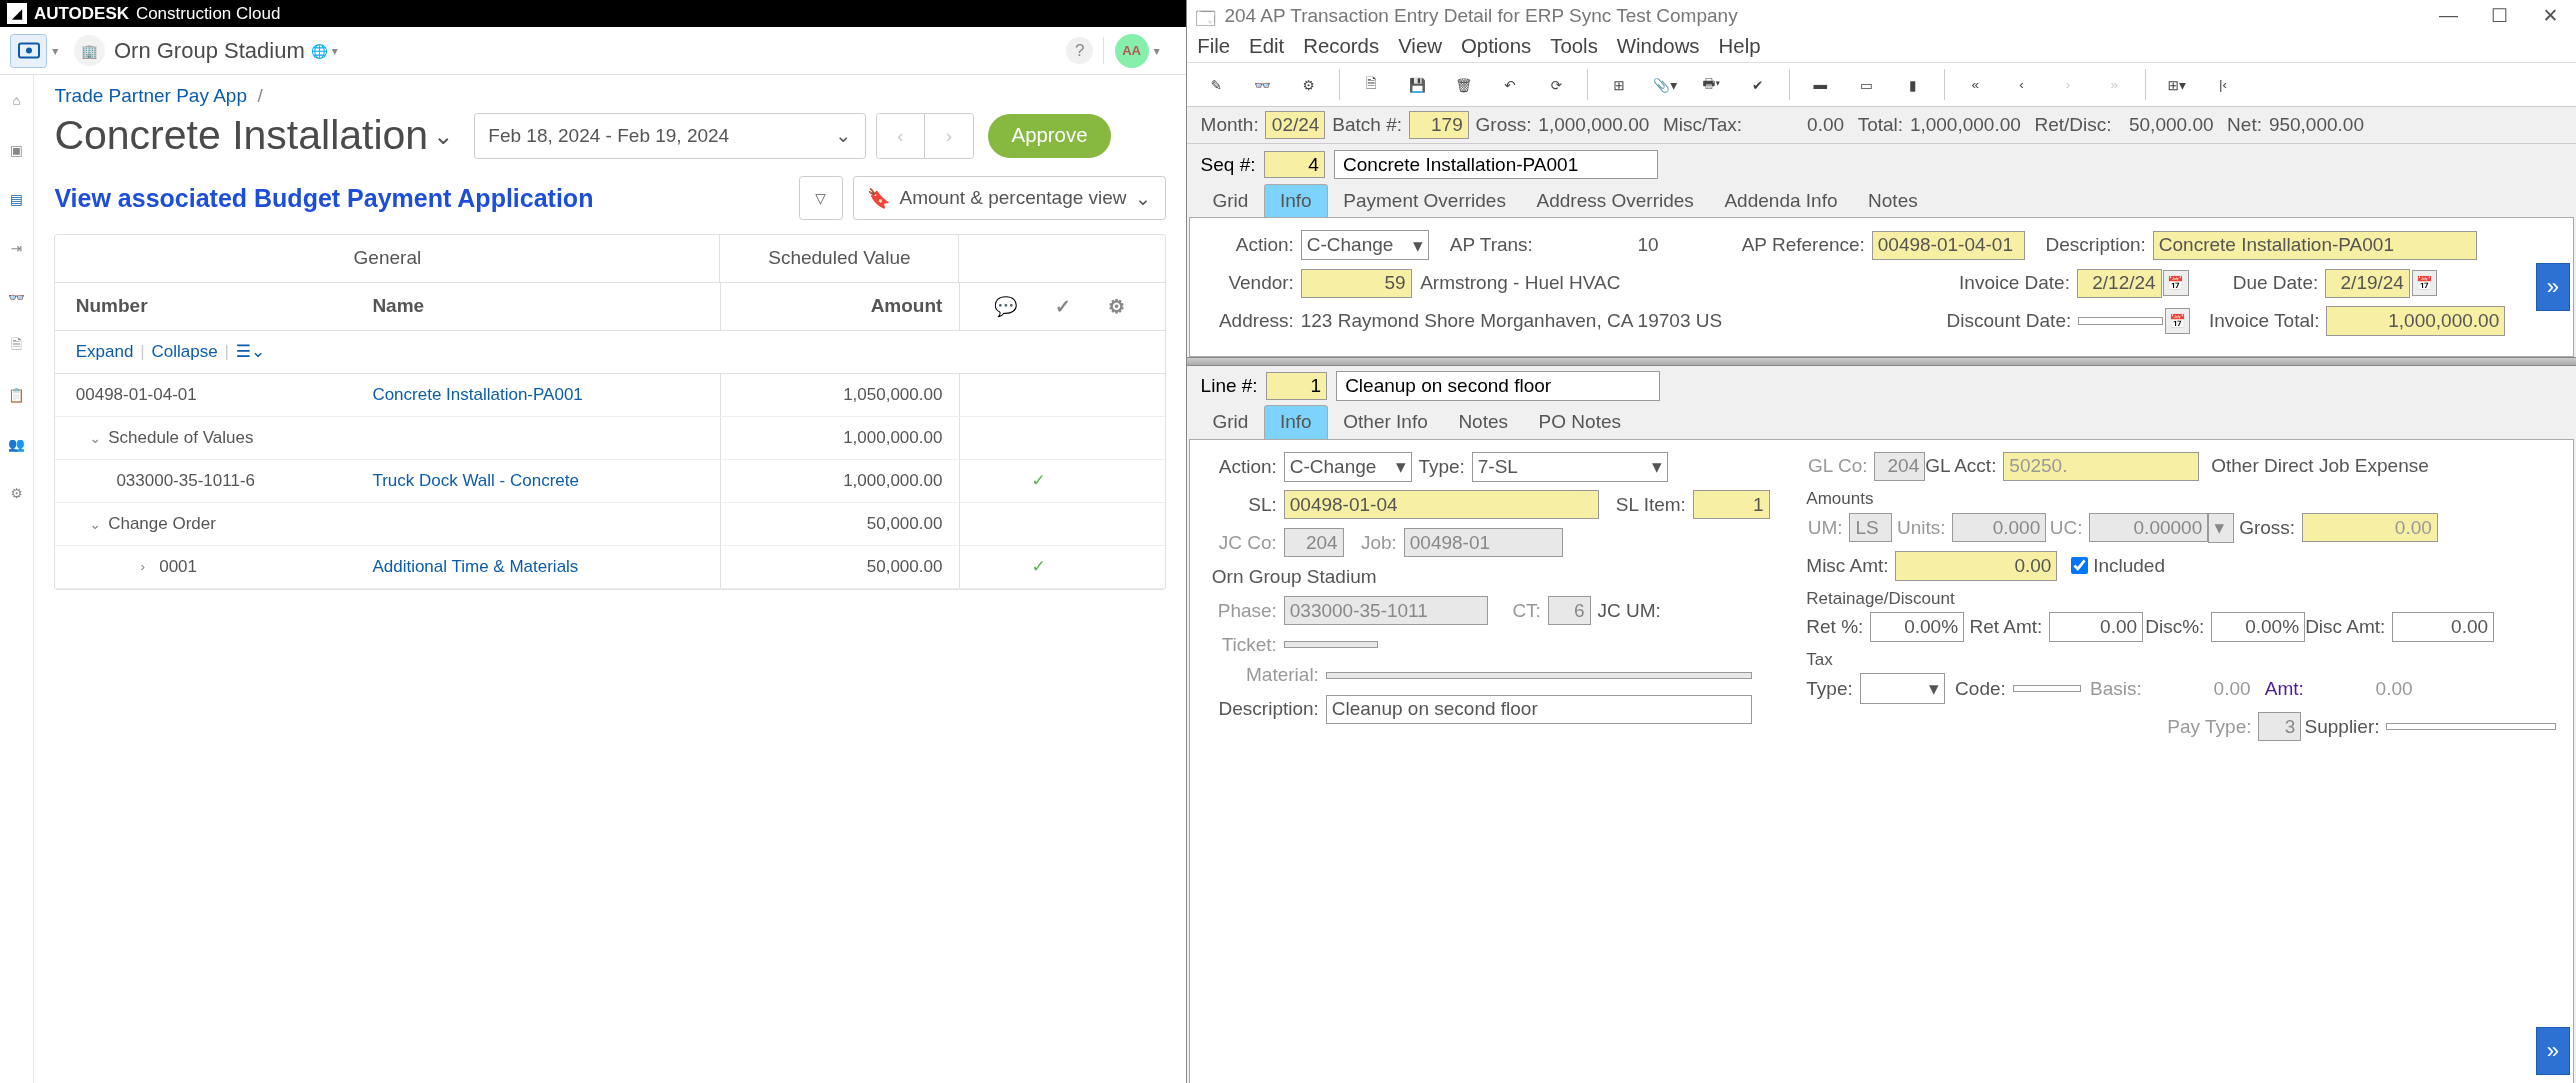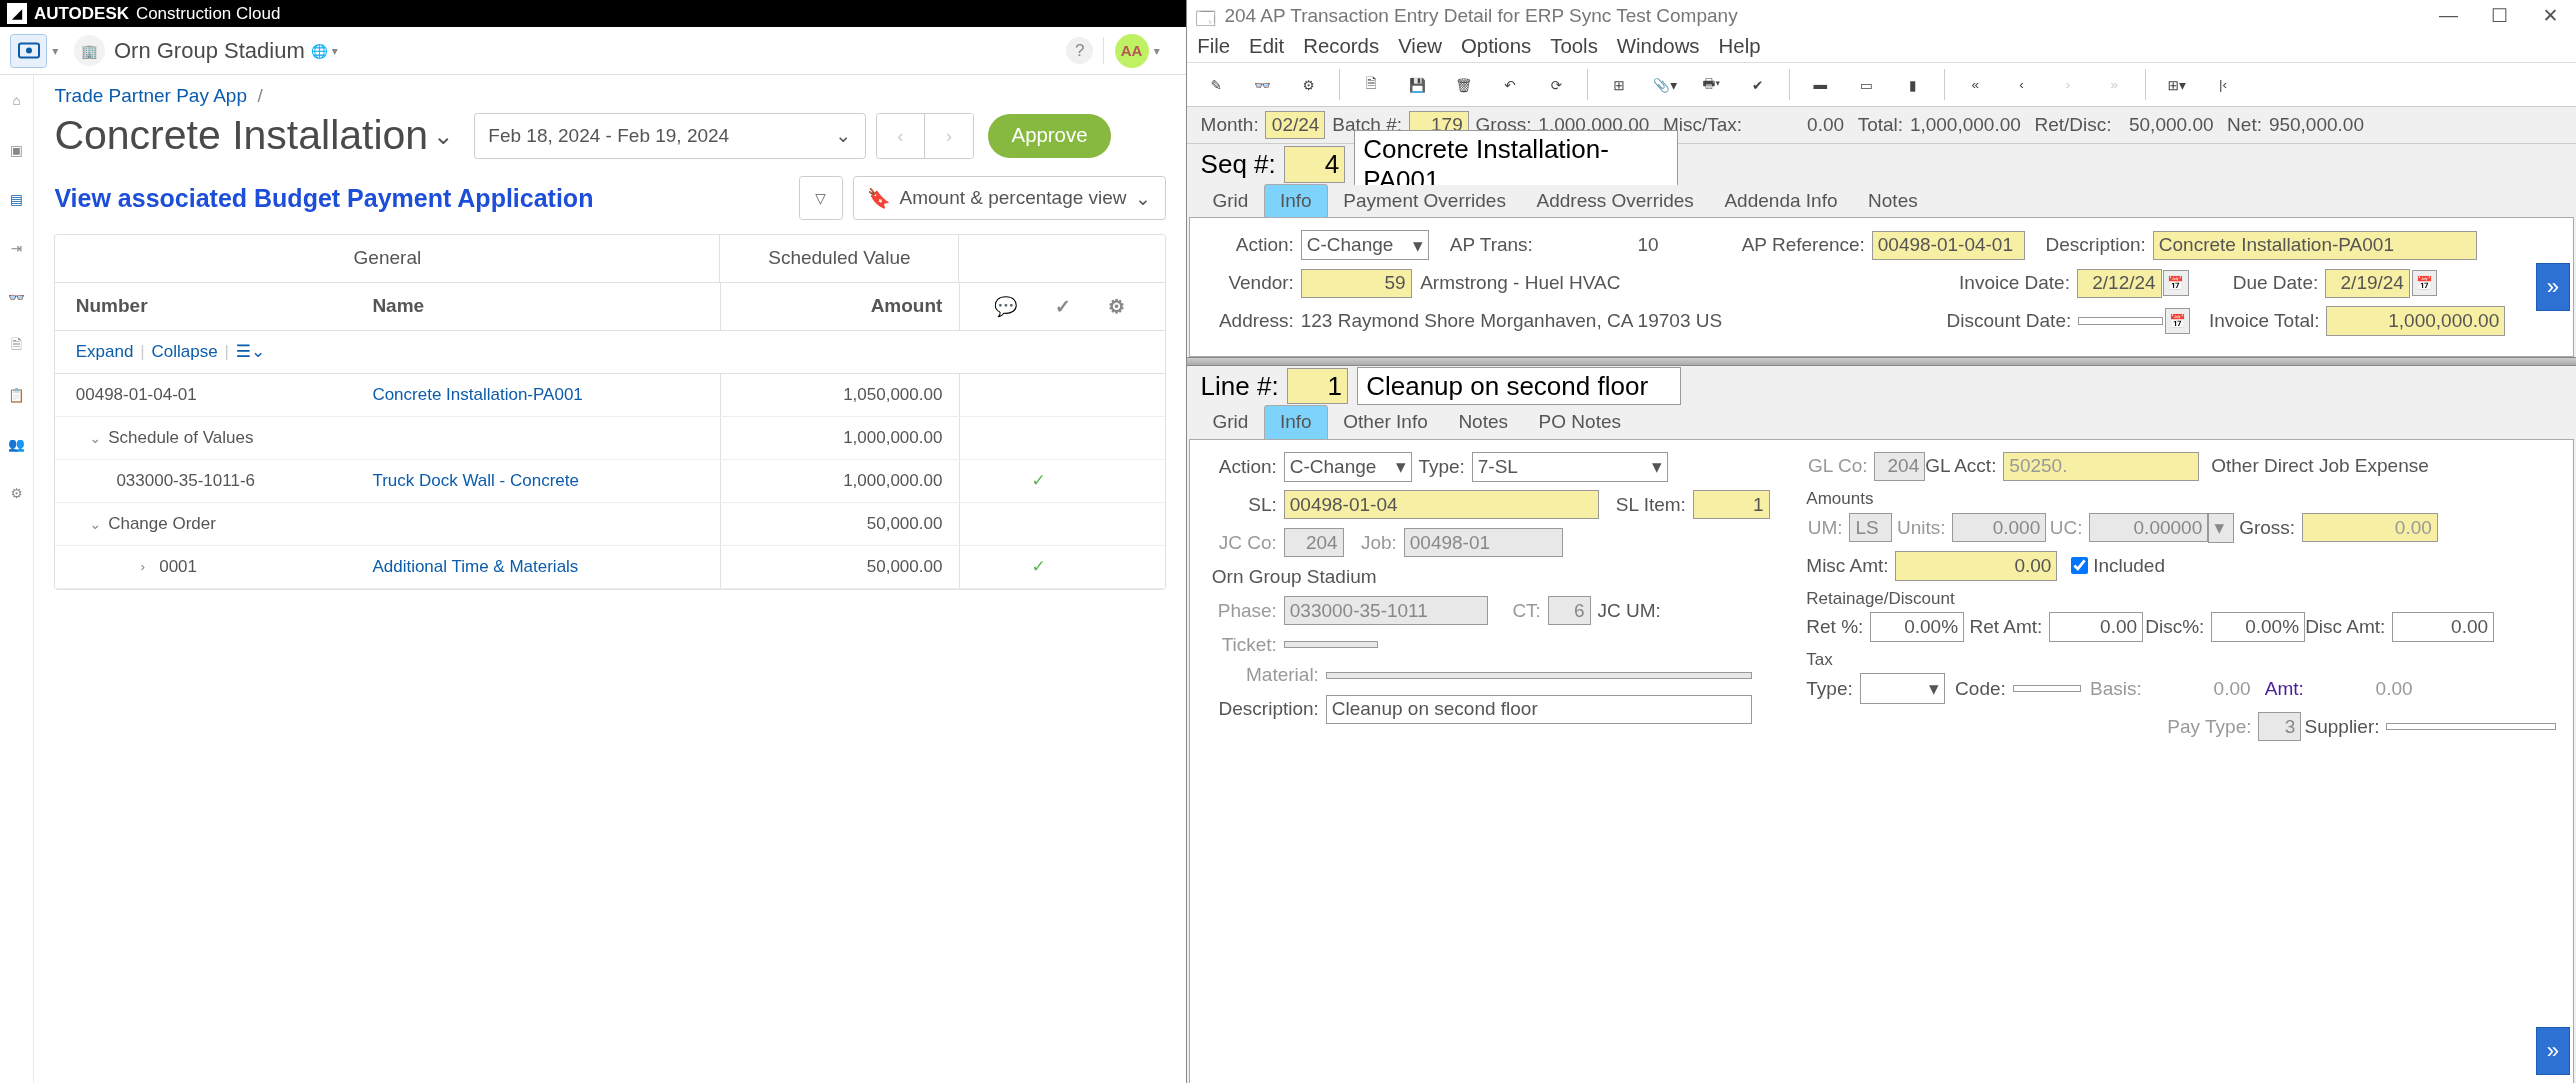--- a/index.html
+++ b/index.html
@@ -15,21 +15,21 @@
 .project-bar { height: 48px; display: flex; align-items: center; padding: 0 10.2px; border-bottom: 0.9px solid #e0e0e0; }
 .app-btn { width: 37px; height: 34px; background: #e8f1fb; border: 0.9px solid #a9c8e8; border-radius: 3.4px; display: flex; align-items: center; justify-content: center; margin-right: 5.1px; position: relative; }
 .app-btn svg { fill: #0b5cab; }
 .dropdown-caret { width: 10.2px; color: #888; margin-right: 12px; font-size: 12px; }
 .proj-icon { width: 31px; height: 31px; border-radius: 50%; background: #f2f2f2; display: flex; align-items: center; justify-content: center; color: #bbb; margin-right: 8.5px; }
 .proj-name { font-size: 22px; color: #4a4a4a; margin-right: 6.8px; }
 .proj-globe { color: #888; margin-right: 3.4px; }
 .spacer { flex: 1; }
 .help-circle { width: 27px; height: 27px; border-radius: 50%; background: #f0f0f0; display: flex; align-items: center; justify-content: center; color: #888; font-size: 17px; margin-right: 10.2px; }
 .left-divider { width: 0.9px; height: 27px; background: #e0e0e0; margin-right: 10.2px; }
-.avatar { width: 34px; height: 34px; border-radius: 50%; background: #bef264; color: #b85454; display: flex; align-items: center; justify-content: center; font-size: 15px; font-weight: 600; margin-right: 5.1px; }
+.avatar { width: 34px; height: 34px; border-radius: 50%; background: #86efac; color: #b85454; display: flex; align-items: center; justify-content: center; font-size: 13px; font-weight: 600; margin-right: 5.1px; }
 
 .main-row { display: flex; flex: 1; overflow: hidden; }
 .left-nav { width: 34px; background: #fff; border-right: 0.9px solid #e8e8e8; display: flex; flex-direction: column; align-items: center; padding-top: 12px; gap: 22px; }
 .nav-icon { width: 27px; height: 27px; display: flex; align-items: center; justify-content: center; color: #888; cursor: pointer; }
 .nav-icon.active { color: #0b5cab; }
 
 .content { flex: 1; padding: 10.2px 20.4px; overflow: hidden; }
 .breadcrumb { font-size: 19px; color: #0b5cab; margin-bottom: 5.1px; }
 .breadcrumb .slash { color: #888; }
 .page-title-row { display: flex; align-items: center; margin-bottom: 17px; }
@@ -77,21 +77,21 @@
 .menubar { height: 32px; background: #fff; display: flex; align-items: center; padding: 0 10.2px; gap: 19px; font-size: 20.4px; color: #444; border-bottom: 0.9px solid #ddd; }
 .toolbar { height: 44px; background: #fff; display: flex; align-items: center; padding: 0 13.6px; gap: 15.3px; border-bottom: 0.9px solid #ccc; }
 .tb-icon { width: 31px; height: 31px; display: flex; align-items: center; justify-content: center; color: #444; }
 .tb-sep-line { width: 0.9px; height: 31px; background: #ccc; }
 
 .info-bar { height: 37px; background: #f0f0f0; display: flex; align-items: center; padding: 0 13.6px; font-size: 19px; color: #555; gap: 6.8px; border-bottom: 0.9px solid #ccc; }
 .info-label { font-weight: normal; }
 .info-box { background: #f7efa3; border: 0.9px solid #999; padding: 1.7px 5.1px; min-width: 60px; text-align: right; }
 .info-val { min-width: 102px; text-align: right; padding-right: 6.8px; }
 
-.seq-bar { height: 41px; background: #f0f0f0; display: flex; align-items: center; padding: 0 13.6px; gap: 8.5px; font-size: 26px; }
+.seq-bar { height: 41px; background: #f0f0f0; display: flex; align-items: center; padding: 0 13.6px; gap: 8.5px; font-size: 19px; }
 .seq-box { background: #f7efa3; border: 0.9px solid #999; width: 61px; text-align: right; padding: 1.7px 5.1px; }
 .seq-desc { background: #fff; border: 0.9px solid #999; padding: 2.6px 8.5px; width: 324px; }
 
 .tabs { display: flex; background: #f0f0f0; padding: 0 10.2px; align-items: flex-end; height: 32px; font-size: 19px; }
 .tab { padding: 5.1px 15.3px; color: #555; cursor: pointer; }
 .tab.active { background: #7dd3fc; border: 0.9px solid #aaa; border-bottom: none; border-radius: 3.4px 3.4px 0 0; }
 
 .panel { background: #fff; padding: 12px 17px; border: 0.9px solid #aaa; margin: 0 1.7px; }
 .field-row { display: flex; align-items: center; margin-bottom: 8.5px; font-size: 19px; color: #555; }
 .field-lbl { min-width: 94px; text-align: right; padding-right: 6.8px; }

